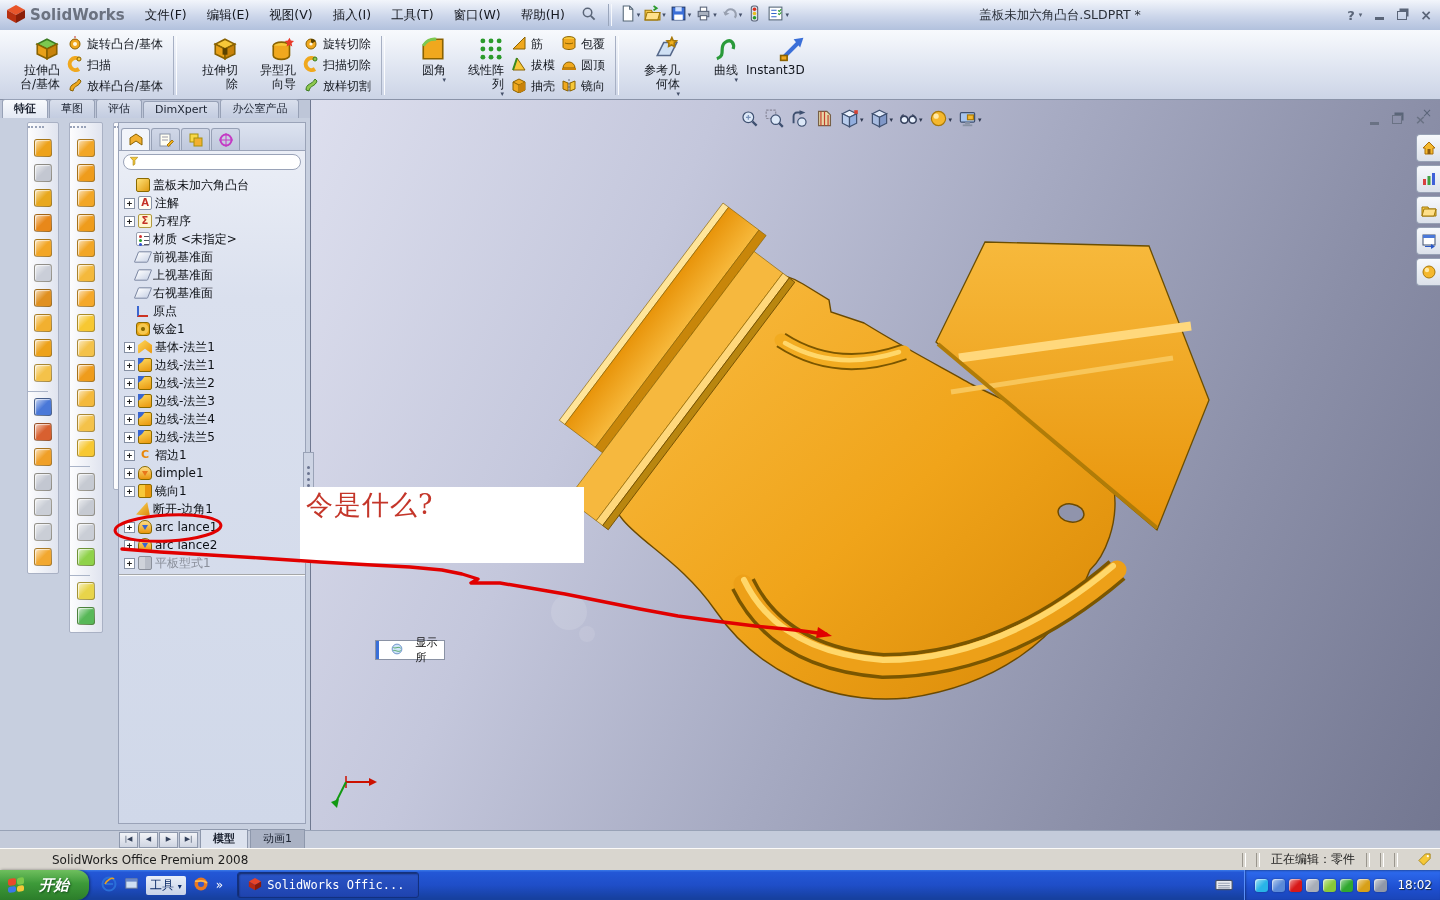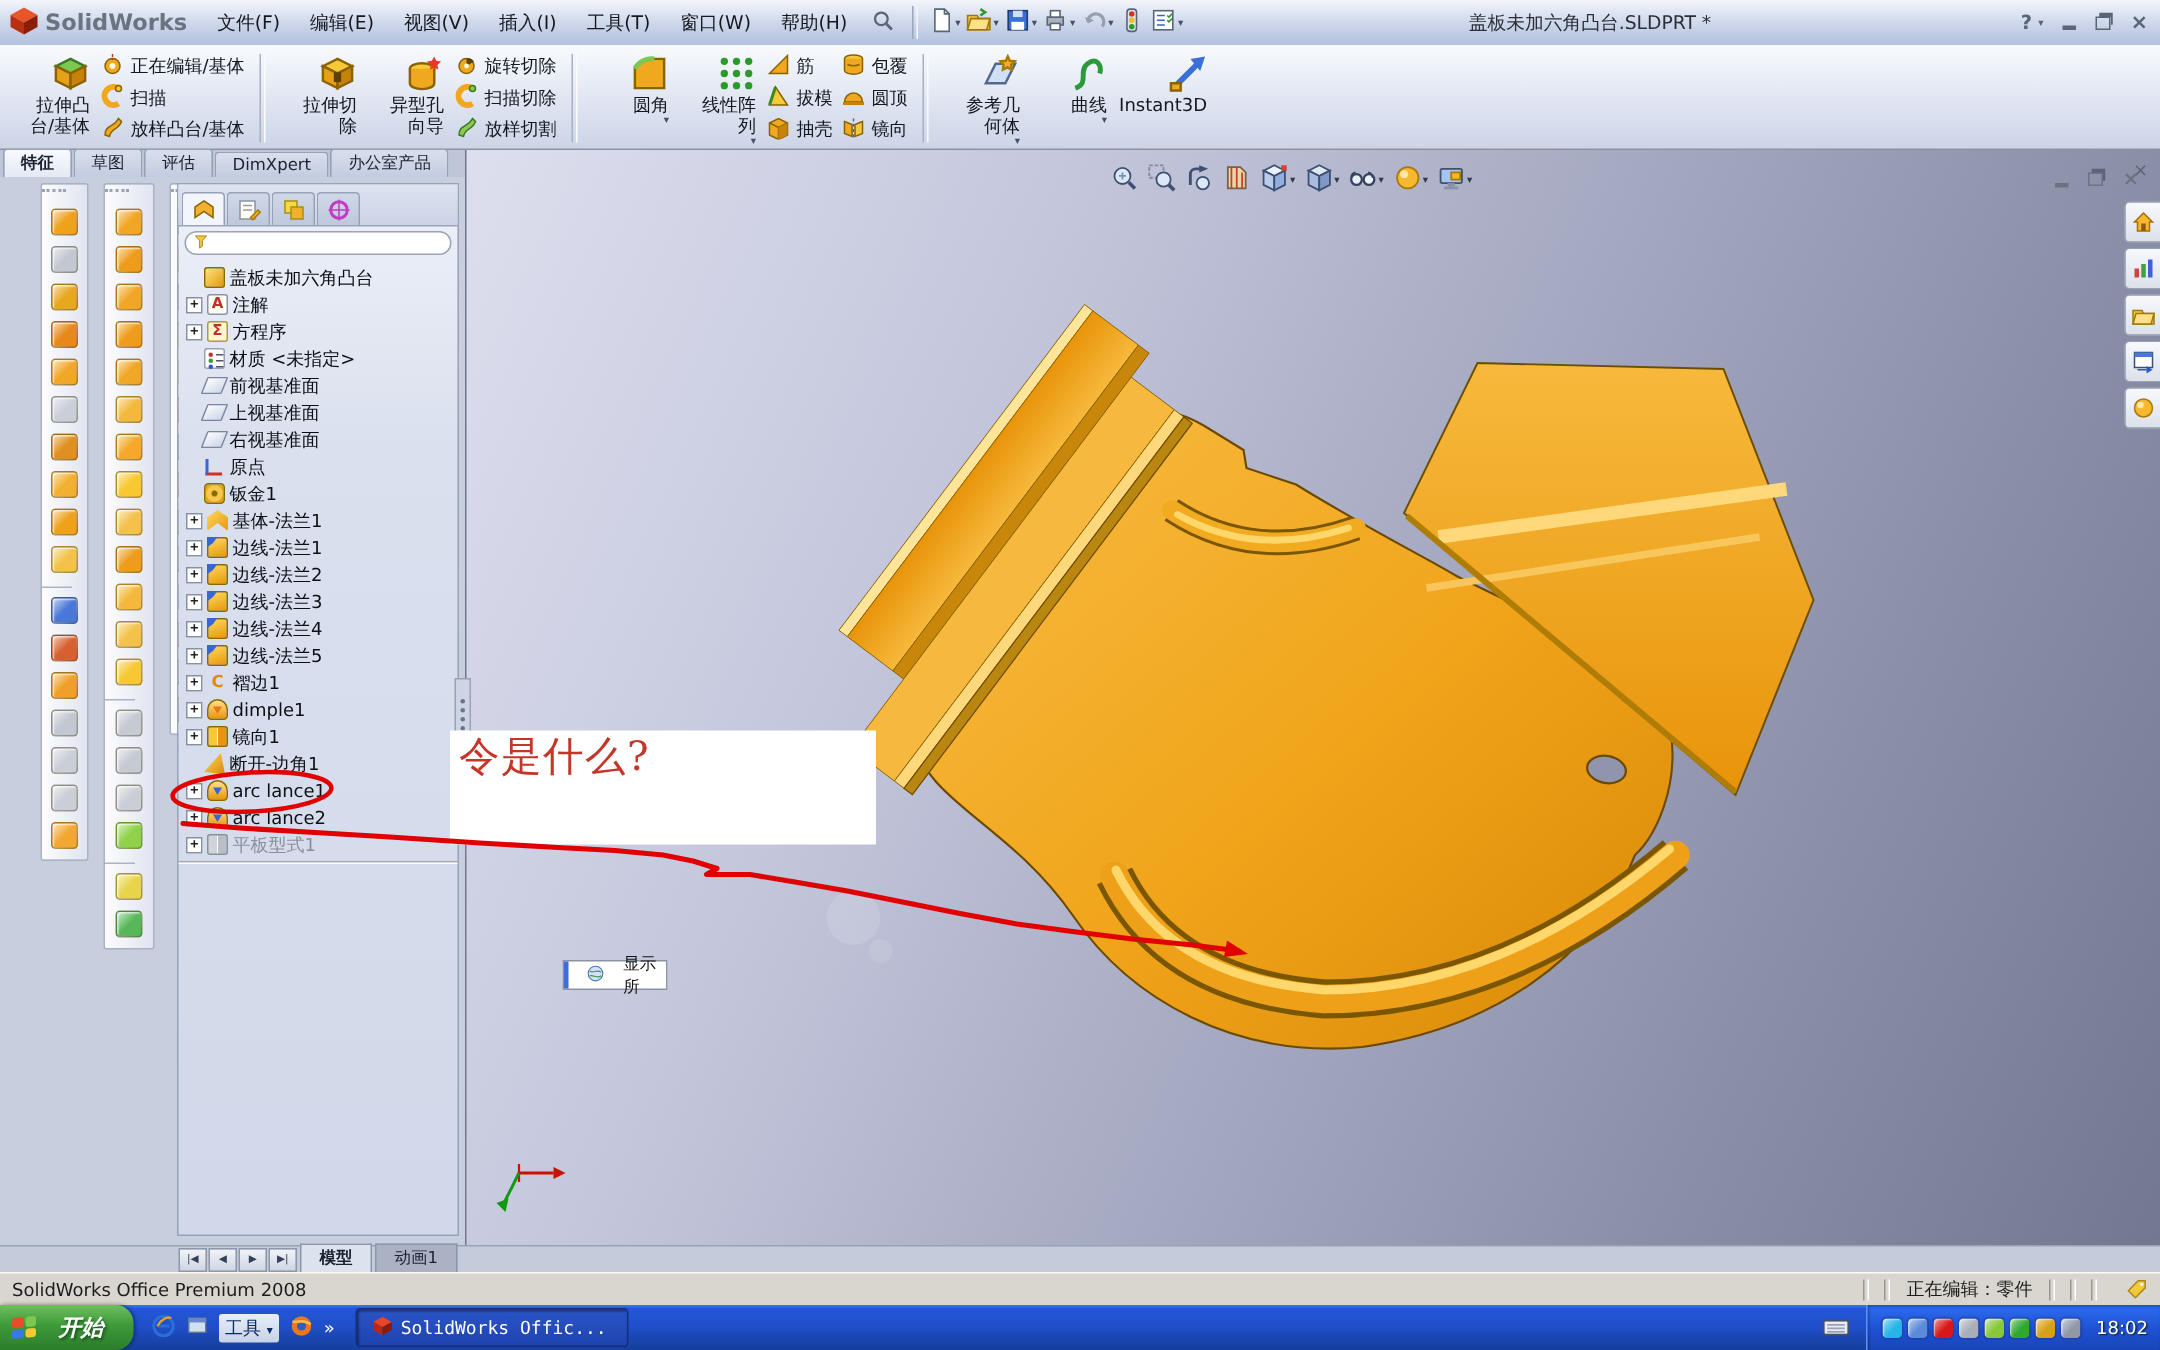--- a/index.html
+++ b/index.html
@@ -126,21 +126,21 @@
   
   .bottombar{position:absolute;top:830px;left:0;width:1440px;height:18px;background:#c4cbda;
     border-top:1px solid #98a2b6;display:flex;align-items:flex-end;box-sizing:border-box;}
   .bnav{width:17px;height:14px;background:linear-gradient(#f2f4f8,#cfd5e2);border:1px solid #8e98ac;
     font-size:7px;text-align:center;line-height:13px;color:#33405a;margin-left:1px;}
   .btab{font-size:11px;padding:1px 12px 2px;background:#aab2c4;border:1px solid #8e98ac;border-bottom:none;
     margin-left:2px;color:#1b2230;}
   .btab.active{background:#dce2ee;font-weight:bold;}
   .statusbar{position:absolute;top:848px;left:0;width:1440px;height:22px;background:#d9d6cf;
     border-top:1px solid #fcfbf8;display:flex;align-items:center;font-size:12px;color:#1c1c1c;box-sizing:border-box;}
-  .st-left{flex:1;padding-left:8px;}
+  .st-left{flex:1;padding-left:8px;margin-left:44px;}
   .st-sep{width:2px;height:14px;border-left:1px solid #9a968e;border-right:1px solid #fff;margin:0 5px;}
   .st-edit{padding:0 6px;white-space:nowrap;}
   .st-tag{margin:0 8px 0 14px;display:flex;align-items:center;}
   
   .taskbar{position:absolute;top:870px;left:0;width:1440px;height:30px;
     background:linear-gradient(#3a7ae8,#2357d6 8%,#1f4ec8 50%,#16409f 95%);display:flex;align-items:center;}
   .startbtn{height:30px;display:flex;align-items:center;gap:15px;padding:0 20px 0 8px;
     background:linear-gradient(#6fbf5e,#3d9a39 45%,#2c7d2a);border-radius:0 12px 12px 0;
     box-shadow:1px 0 3px rgba(0,0,0,.45);}
   .startbtn .t{color:#fff;font-size:15px;font-weight:bold;font-style:italic;text-shadow:1px 1px 2px #14501a;}
@@ -270,21 +270,21 @@
         <div>拉伸凸</div>
         <div>台/基体</div>
       </div>
       <div class="stack">
         <div class="srow">
           <span><svg width="16" height="16" viewBox="0 0 16 16">
               <circle cx="8" cy="9" r="5" fill="#f0a81e" stroke="#8a6200"></circle>
               <circle cx="8" cy="9" r="2" fill="#fff8e0"></circle>
               <path d="M8 1v4" stroke="#c43026" stroke-dasharray="2 1"></path>
             </svg></span>
-          <span>正在编辑/基体</span>
+          <span>旋转凸台/基体</span>
         </div>
         <div class="srow">
           <span><svg width="16" height="16" viewBox="0 0 16 16">
               <path d="M12 3a6 6 0 1 0 0 10" fill="none" stroke="#f0a81e" stroke-width="4"></path>
               <circle cx="12" cy="3" r="2" fill="#f7c838" stroke="#8a6200"></circle>
             </svg></span>
           <span>扫描</span>
         </div>
         <div class="srow">
           <span><svg width="16" height="16" viewBox="0 0 16 16">

